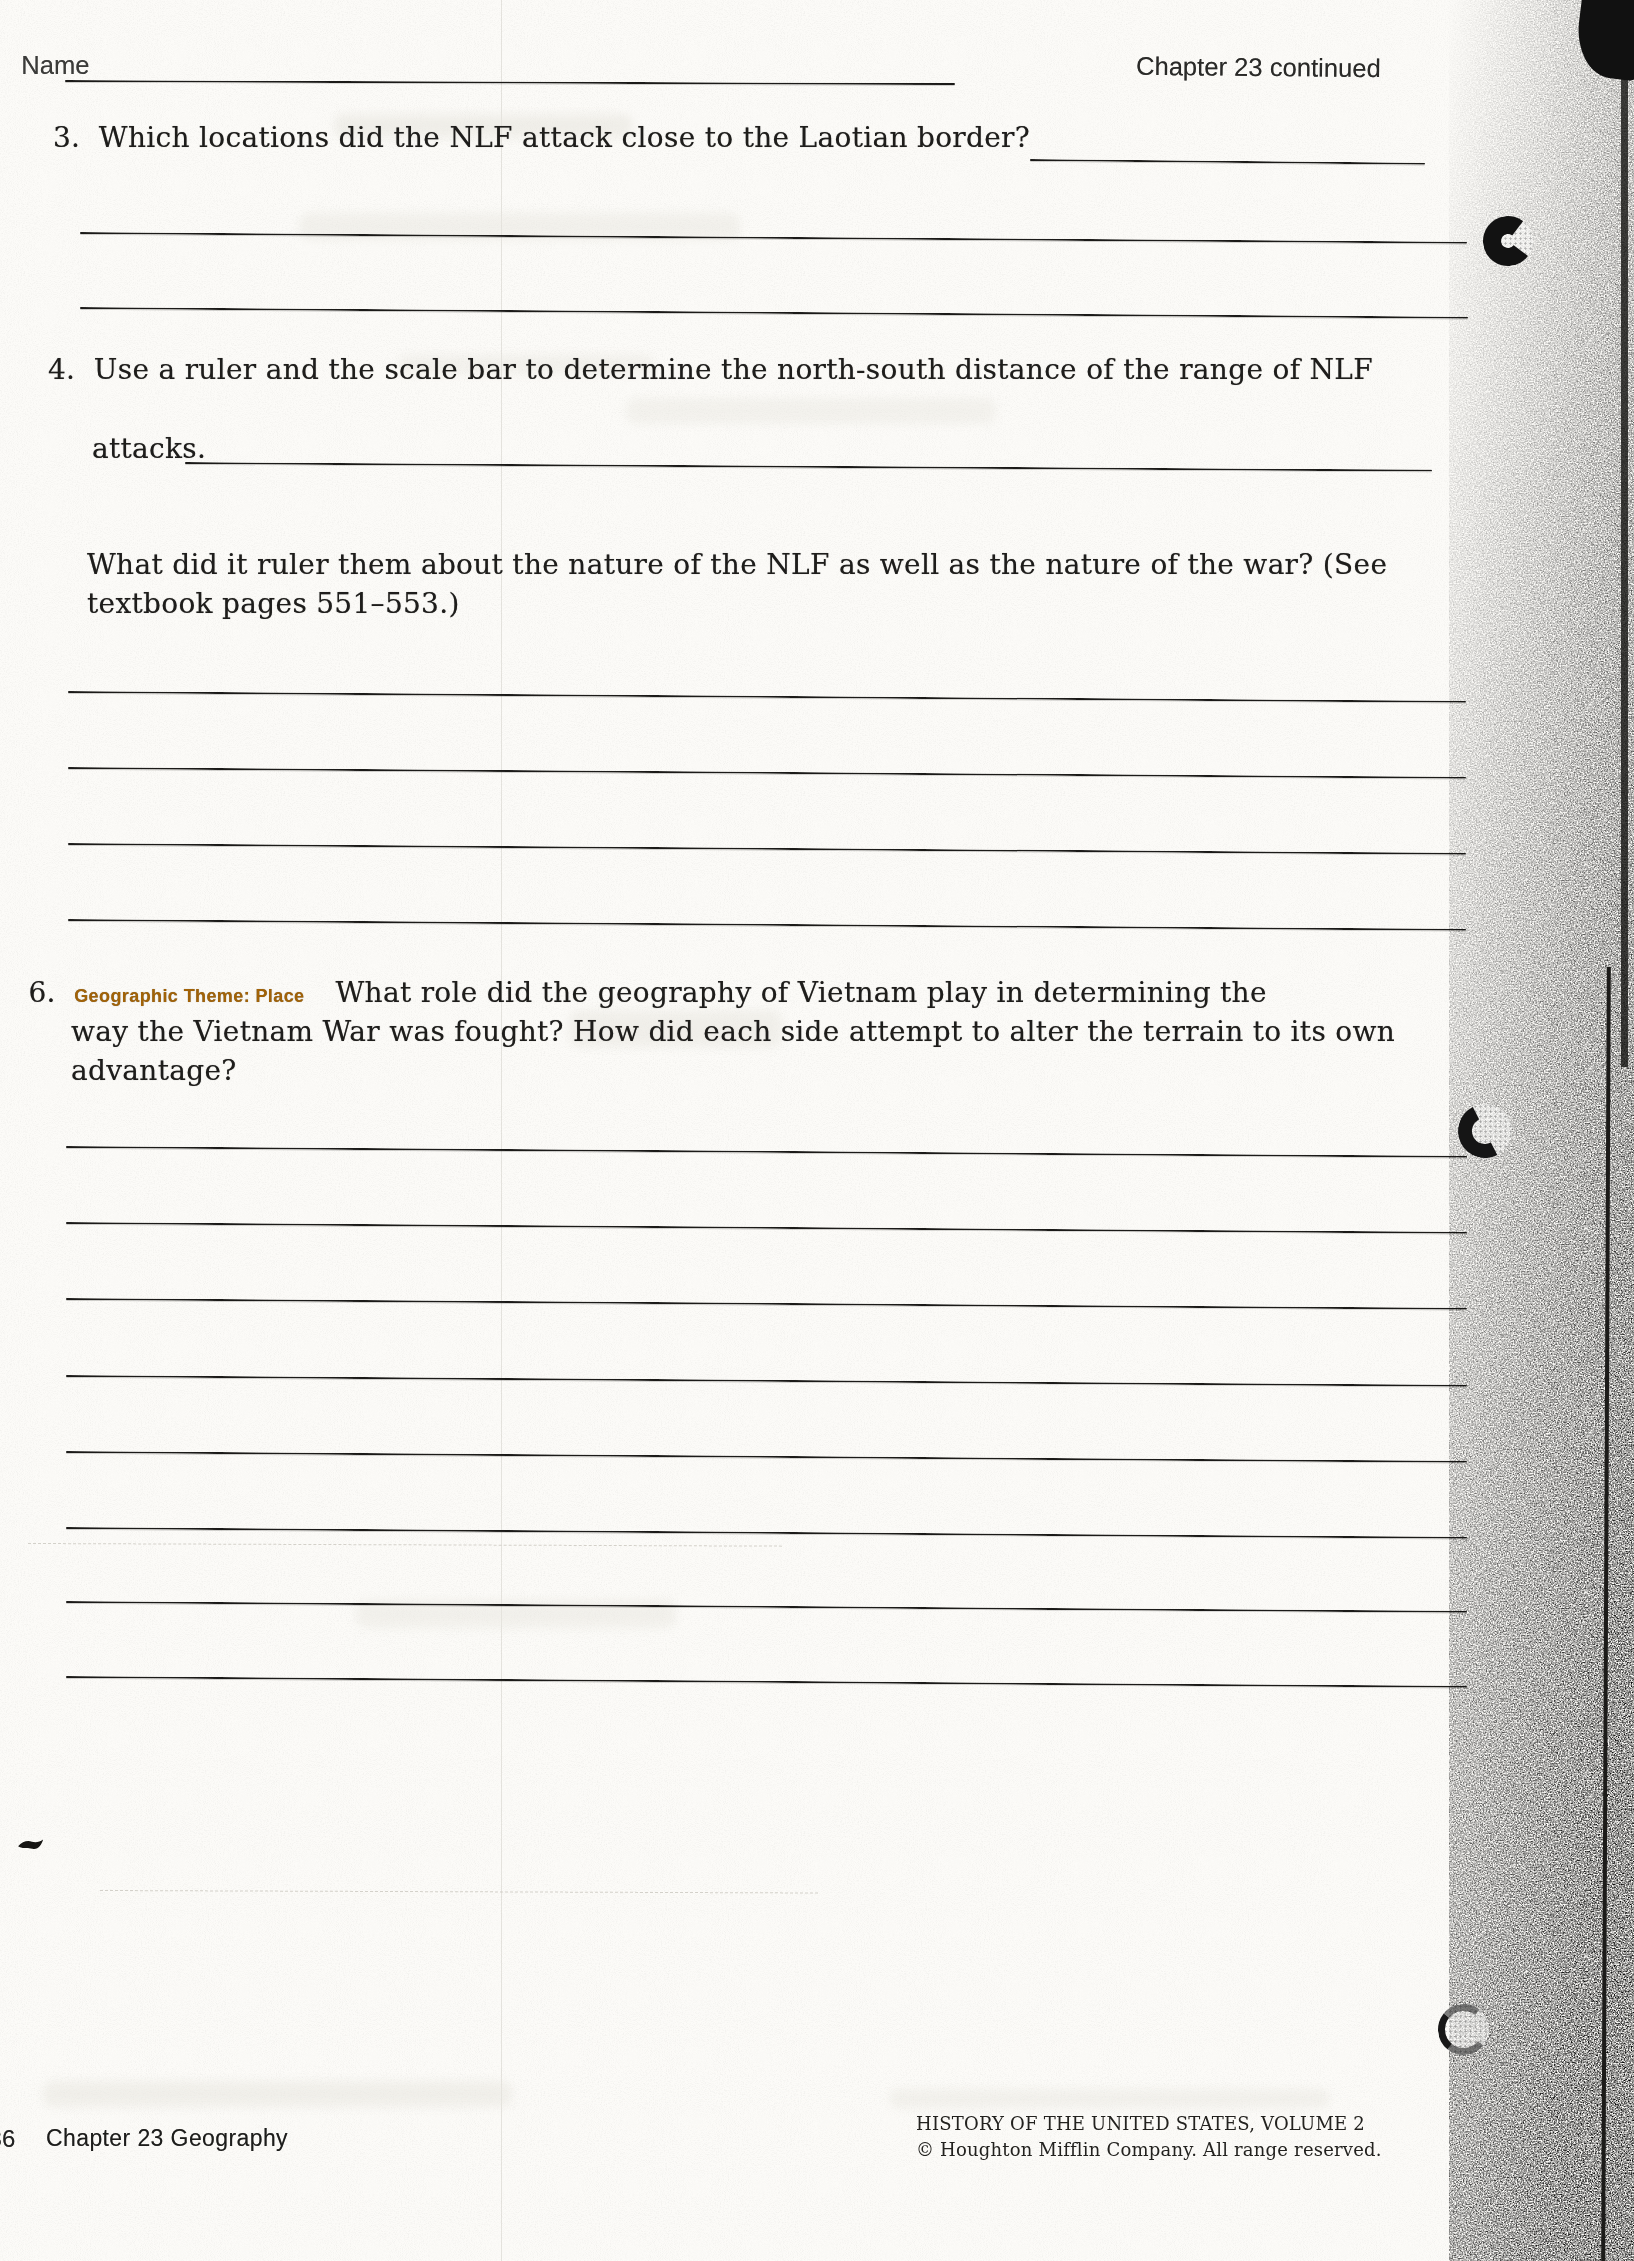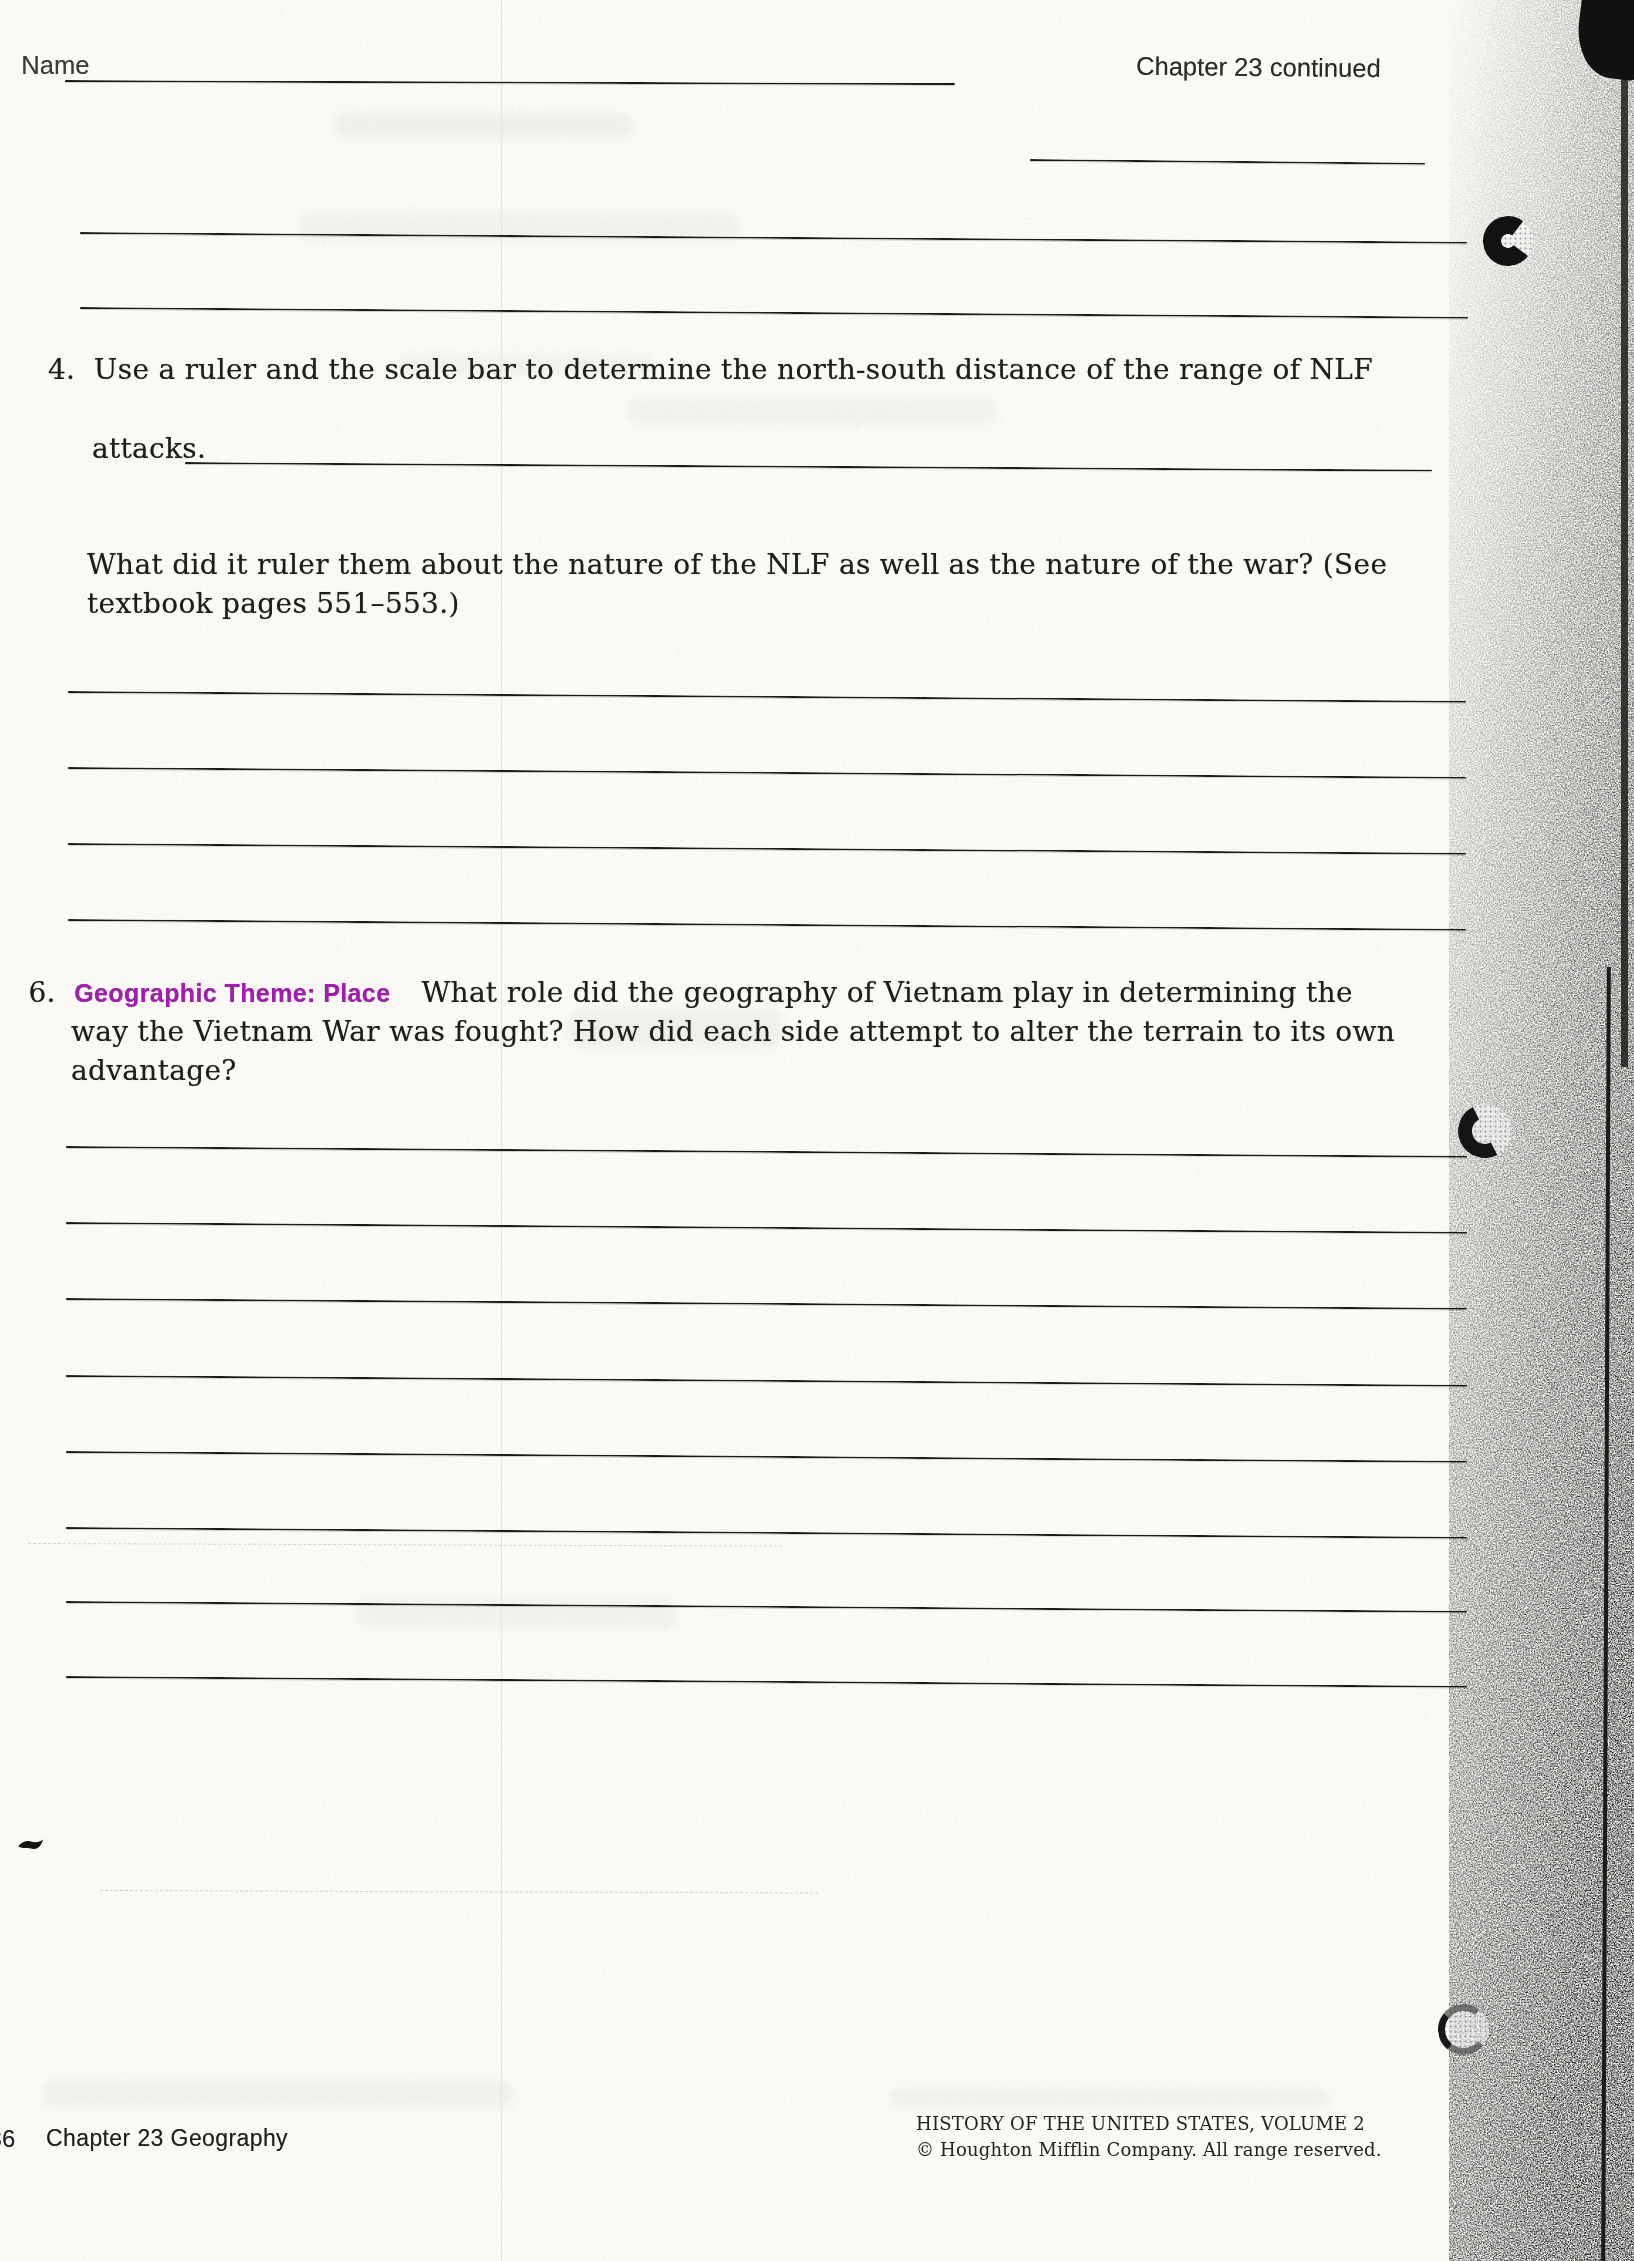--- a/index.html
+++ b/index.html
@@ -17,21 +17,21 @@
     text-shadow:0 0 0.7px rgba(30,29,27,.55);
   }
   .sans{
     font-family:"Liberation Sans", sans-serif;
     color:#2a2a28;white-space:nowrap;position:absolute;
     text-shadow:0 0 0.4px rgba(40,40,40,.5);
   }
   .qnum{display:inline-block;margin-right:18.5px;}
   .theme-bold{
     font-family:"Liberation Sans", sans-serif;font-weight:bold;
-    font-size:25px;letter-spacing:0.4px;margin-right:31px;color:#a21caf;
+    font-size:18px;letter-spacing:0.4px;margin-right:31px;color:#a16207;
   }
   
   .blank{
     position:absolute;height:0;border-top:2.8px solid #1b1a18;
     border-radius:1.4px;transform-origin:left center;
     box-shadow:0 0.7px 0 rgba(27,26,24,.25);
   }
   .ghost-dash{
     position:absolute;height:0;border-top:1.4px dashed #c7c4bb;
     opacity:.75;transform-origin:left center;
@@ -103,20 +103,23 @@
   <div class="ghost" style="left:398px;top:354px;width:256px;height:21.3px;opacity:.4"></div>
   <div class="ghost" style="left:569px;top:1010px;width:213px;height:37px;opacity:.5"></div>
   <div class="ghost" style="left:356px;top:1600px;width:320px;height:28.4px;opacity:.45"></div>
   <div class="ghost" style="left:43px;top:2081px;width:469px;height:25.6px;opacity:.5"></div>
   <div class="ghost" style="left:889px;top:2089px;width:441px;height:18.5px;opacity:.45"></div>
 
   <div class="sans" style="left:21.3px;top:51px;font-size:25.6px;color:#3b3b39">Name</div>
   <div class="blank" style="left:65px;top:80px;width:890px;transform:rotate(.2deg)"></div>
   <div class="sans" style="left:1136px;top:53px;font-size:25.6px;transform:rotate(.55deg)">Chapter 23 continued</div>
 
+  <div class="serif" style="left:53px;top:121px">
+    <span class="qnum">3.</span><span>Which locations did the NLF attack close to the Laotian border?</span>
+  </div>
   <div class="blank" style="left:1030px;top:159px;width:395px;transform:rotate(.55deg)"></div>
   <div class="blank" style="left:80px;top:232px;width:1387px;transform:rotate(.4deg)"></div>
   <div class="blank" style="left:80px;top:307px;width:1388px;transform:rotate(.4deg)"></div>
 
   <div class="serif" style="left:48px;top:353px">
     <span class="qnum">4.</span><span>Use a ruler and the scale bar to determine the north-south distance of the range of NLF</span>
   </div>
   <div class="serif" style="left:92px;top:432px">attacks.</div>
   <div class="blank" style="left:185px;top:462px;width:1247px;transform:rotate(.35deg)"></div>
 

